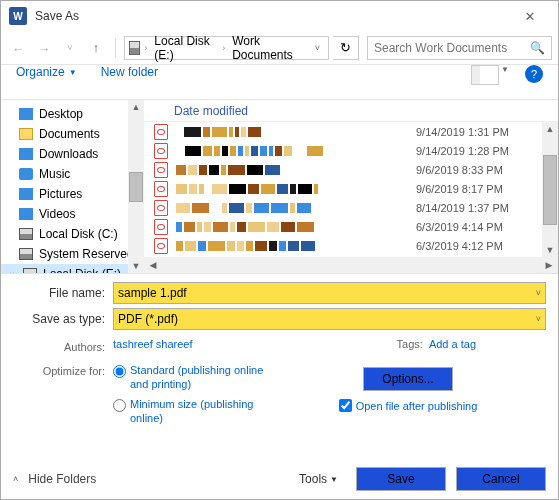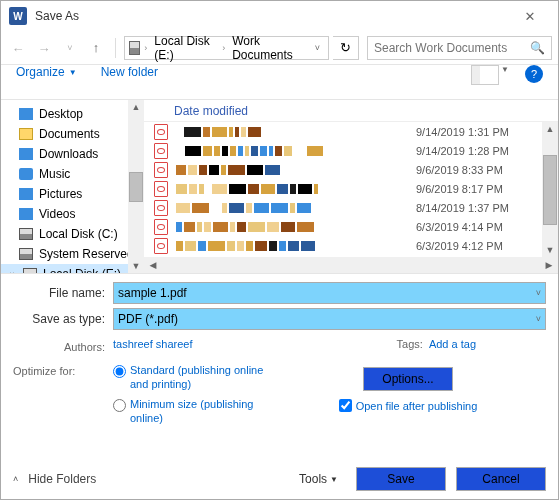--- a/index.html
+++ b/index.html
@@ -60,28 +60,28 @@
 .date { color: #555; font-size: 11px;}
 .file-hscroll{height:16px;background:#f0f0f0;display:flex;align-items:center;padding:0 2px;}
 .file-hscroll .arr{font-size:9px;color:#666;width:14px;text-align:center;}
 .file-hscroll .track{flex:1;}
 .vscroll{position:absolute;right:0;top:22px;bottom:16px;width:16px;background:#f0f0f0;display:flex;flex-direction:column;align-items:center;justify-content:space-between;}
 .vscroll .arr{font-size:9px;color:#666;padding:2px 0;}
 .vscroll .thumb{background:#c0c0c0;width:14px;height:70px;border:1px solid #aaa;}
 .formarea { padding: 6px 12px 0 12px;}
 .formrow { display: flex; align-items: center; min-height: 26px; }
 .formlabel { width: 100px; text-align: right; padding-right: 8px; color: #333; font-size:12px;}
-.combo { flex: 1; border: 1px solid #aaa; height: 22px; display: flex; align-items: center; padding: 0 4px; background:#7dd3fc;}
+.combo { flex: 1; border: 1px solid #aaa; height: 22px; display: flex; align-items: center; padding: 0 4px; background:#fde047;}
 .combo .dd { margin-left: auto; font-size: 9px; color:#666;}
 .metarow { display:flex; align-items:flex-start; padding: 2px 12px 0 12px;}
 .metalabel { width:100px; text-align:right; padding-right:8px; color:#666; font-size:11px; padding-top:3px;}
 .metalink { color:#0066cc; cursor:pointer; font-size:11px;}
 .metatext { color:#666; font-size:11px;}
 .lowerrow { display:flex; padding: 4px 12px 0 12px;}
-.optlabel{width:100px;text-align:left;padding-right:8px;color:#666;font-size:11px;display:inline-block;vertical-align:top;padding-top:2px;}
+.optlabel{width:100px;text-align:right;padding-right:8px;color:#666;font-size:11px;display:inline-block;vertical-align:top;padding-top:2px;}
 .radios{display:inline-block;vertical-align:top;}
 .radio{display:flex;align-items:flex-start;gap:4px;margin-bottom:6px;}
 .radio input{margin-top:2px;}
 .radio label{color:#0066cc;font-size:11px;line-height:14px;max-width:140px;}
 .rightcol { flex:1; display:flex; flex-direction:column; align-items:center; gap:8px; padding-top:4px;}
 .btn { border: 1px solid #aaa; background: #1d4ed8; height: 24px; min-width:90px; padding: 0 16px; font-size:12px; display:inline-flex; align-items:center; justify-content:center; cursor:pointer;}
 .checkrow{display:flex;align-items:center;gap:4px;}
 .checkrow label{color:#0066cc;font-size:11px;}
 .footer { position:absolute; bottom:0; left:0; right:0; height:40px; display:flex; align-items:center; padding: 0 12px; gap:10px;}
 .footer .chev2{font-size:9px;color:#555;}

